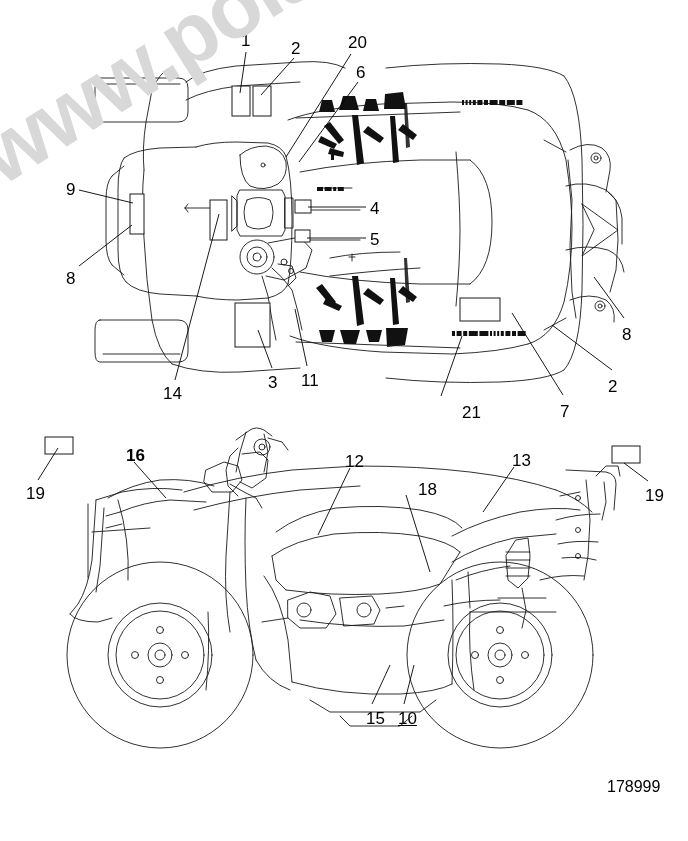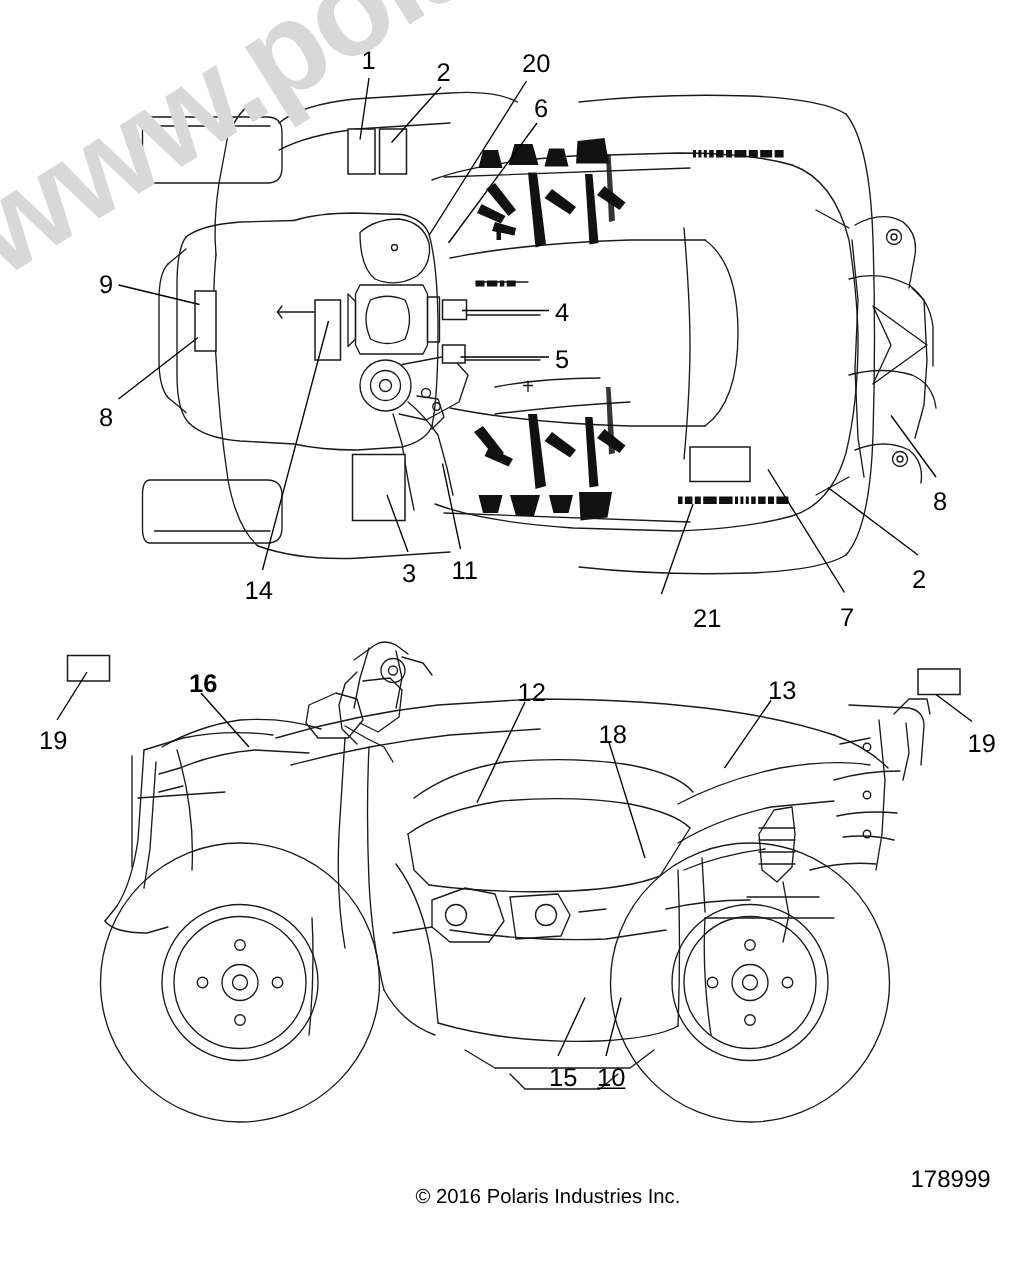--- a/index.html
+++ b/index.html
@@ -344,25 +344,24 @@
       <div class="cn" style="left: 163px; top: 385px;">14</div>
       <div class="cn" style="left: 268px; top: 374px;">3</div>
       <div class="cn" style="left: 301px; top: 372px;">11</div>
       <div class="cn" style="left: 434px; top: 404px; margin-left: 28px;">21</div>
       <div class="cn" style="left: 560px; top: 403px;">7</div>
       <div class="cn" style="left: 608px; top: 378px;">2</div>
       <div class="cn" style="left: 622px; top: 326px;">8</div>
       <div class="cn" style="left: 26px; top: 485px;">19</div>
       <div class="cn" style="left: 126px; top: 447px; font-weight: bold;">16</div>
       <div class="cn" style="left: 345px; top: 453px;">12</div>
-      <div class="cn" style="left: 399px; top: 481px;">18</div>
+      <div class="cn" style="left: 418px; top: 481px;">18</div>
       <div class="cn" style="left: 512px; top: 452px;">13</div>
       <div class="cn" style="left: 645px; top: 487px;">19</div>
       <div class="cn" style="left: 366px; top: 710px;">15</div>
       <div class="cn" style="left: 398px; top: 710px; text-decoration: underline;">10</div>
     </div>
 
   <div class="watermark">www.polarisersatzteile.de</div>
 
-  <div class="copyright">© 2016 Polaris Industries Inc.</div>
   <div class="partno">178999</div>
 
 </div>
 
 </body></html>

